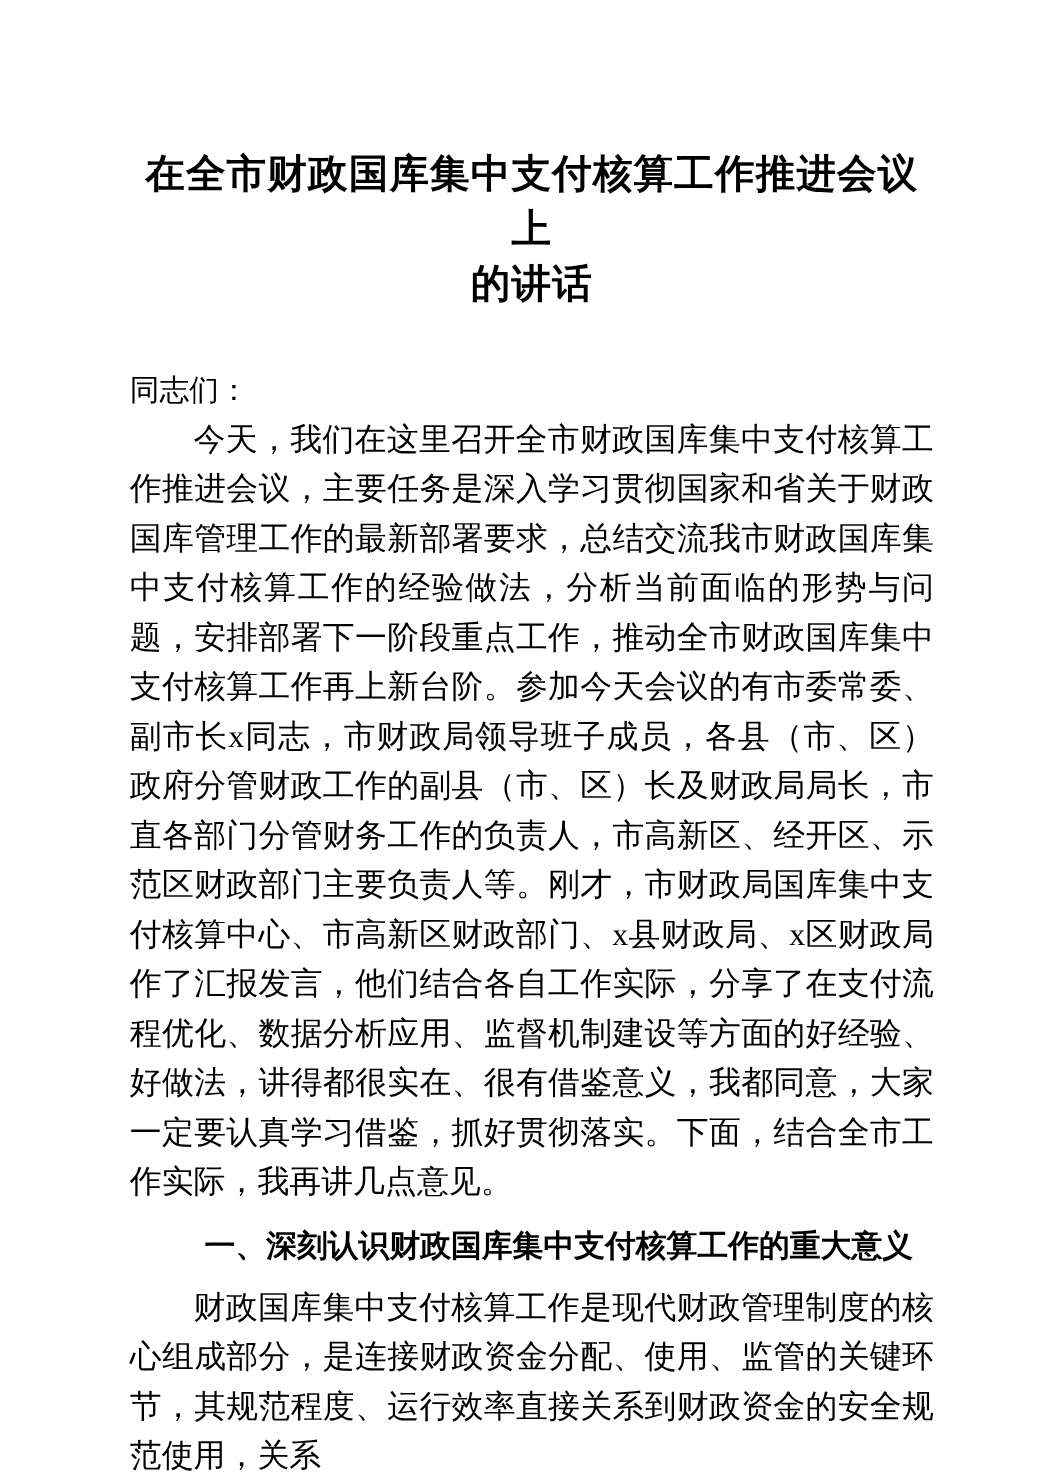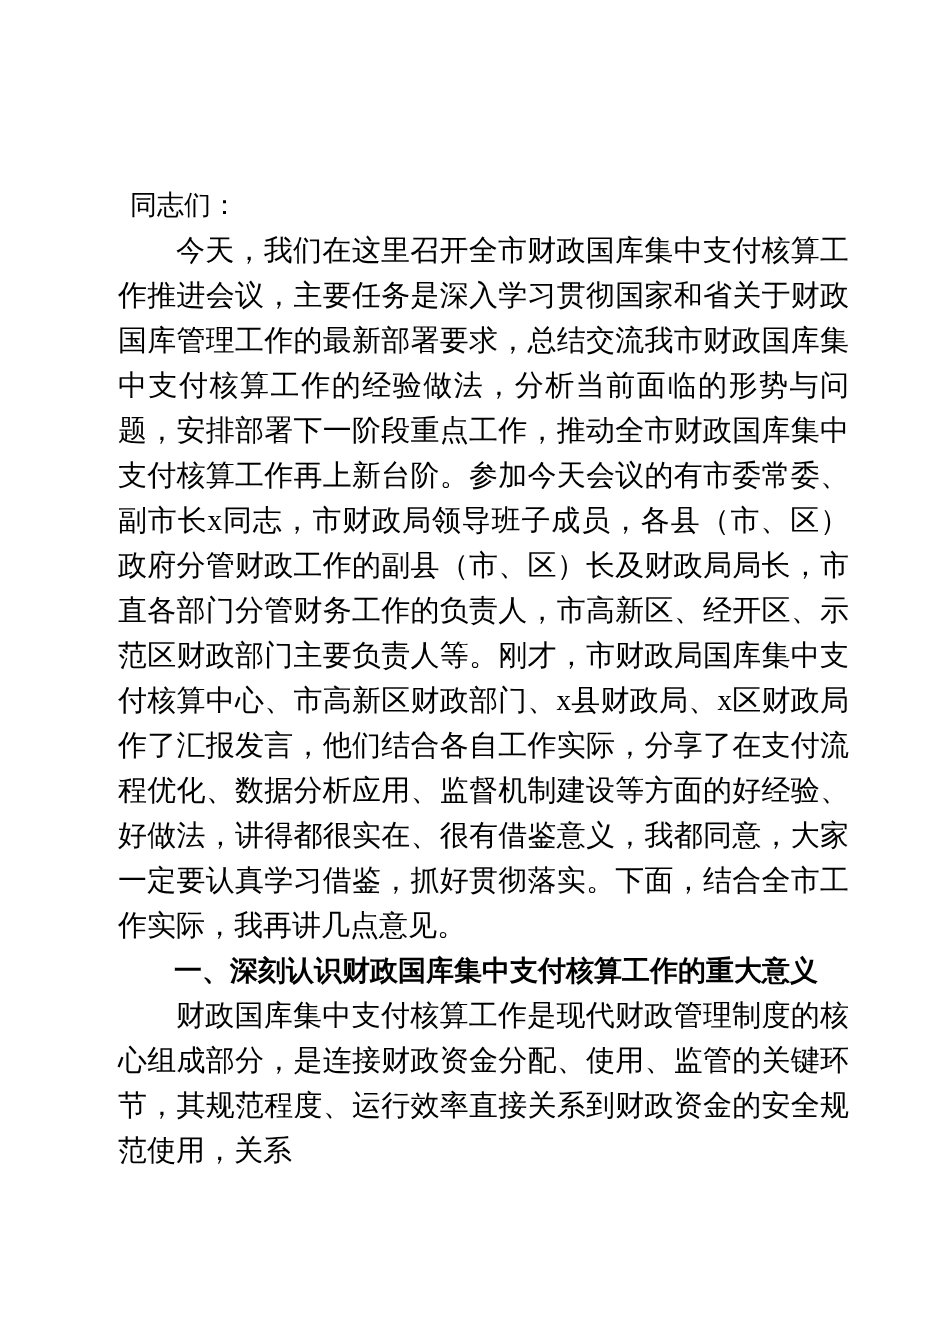--- a/index.html
+++ b/index.html
@@ -27,47 +27,51 @@
     font-weight: bold;
     font-size: 36px;
     line-height: 50px;
     text-align: center;
     letter-spacing: 1px;
   }
   .title-line {
     display: block;
   }
   .salutation {
-    margin: 50px 0 0 12px;
+    margin: 50px 0 0 0;
     font-size: 27px;
     line-height: 45px;
     text-indent: 0;
   }
   .para {
     margin: 0;
     font-size: 29px;
     line-height: 45px;
     text-align: justify;
     text-justify: inter-character;
     text-indent: 2em;
   }
   .section-heading {
-    margin: 0;
+    margin: 12px;
     font-family: Liberation Sans, sans-serif;
     font-weight: bold;
     font-size: 28px;
     line-height: 45px;
     text-indent: 2em;
   }
 </style>
 </head>
 <body>
 
 <div class="page">
 
+  <h1 class="doc-title">
+    <span class="title-line">在全市财政国库集中支付核算工作推进会议上</span>
+    <span class="title-line">的讲话</span>
+  </h1>
 
   <p class="salutation">同志们：</p>
 
   <p class="para">今天，我们在这里召开全市财政国库集中支付核算工作推进会议，主要任务是深入学习贯彻国家和省关于财政国库管理工作的最新部署要求，总结交流我市财政国库集中支付核算工作的经验做法，分析当前面临的形势与问题，安排部署下一阶段重点工作，推动全市财政国库集中支付核算工作再上新台阶。参加今天会议的有市委常委、副市长x同志，市财政局领导班子成员，各县（市、区）政府分管财政工作的副县（市、区）长及财政局局长，市直各部门分管财务工作的负责人，市高新区、经开区、示范区财政部门主要负责人等。刚才，市财政局国库集中支付核算中心、市高新区财政部门、x县财政局、x区财政局作了汇报发言，他们结合各自工作实际，分享了在支付流程优化、数据分析应用、监督机制建设等方面的好经验、好做法，讲得都很实在、很有借鉴意义，我都同意，大家一定要认真学习借鉴，抓好贯彻落实。下面，结合全市工作实际，我再讲几点意见。</p>
 
   <h2 class="section-heading">一、深刻认识财政国库集中支付核算工作的重大意义</h2>
 
   <p class="para">财政国库集中支付核算工作是现代财政管理制度的核心组成部分，是连接财政资金分配、使用、监管的关键环节，其规范程度、运行效率直接关系到财政资金的安全规范使用，关系</p>
 
 </div>

